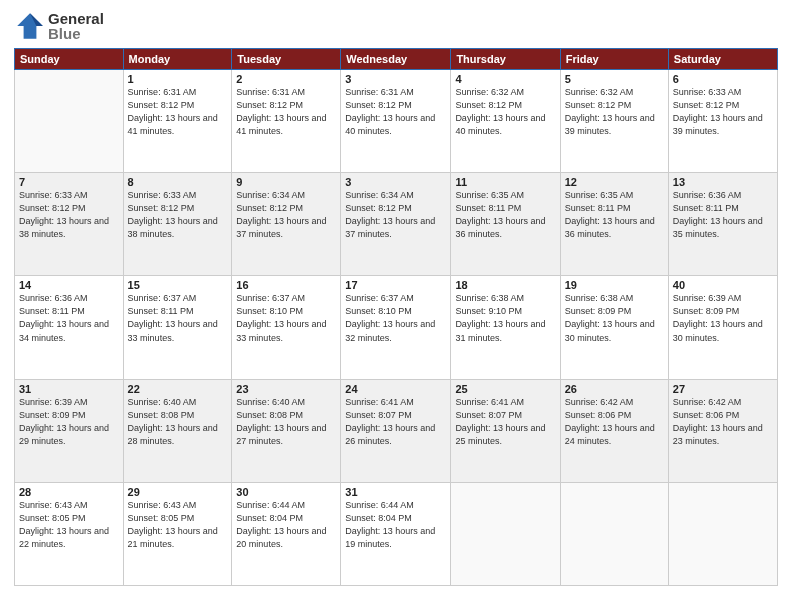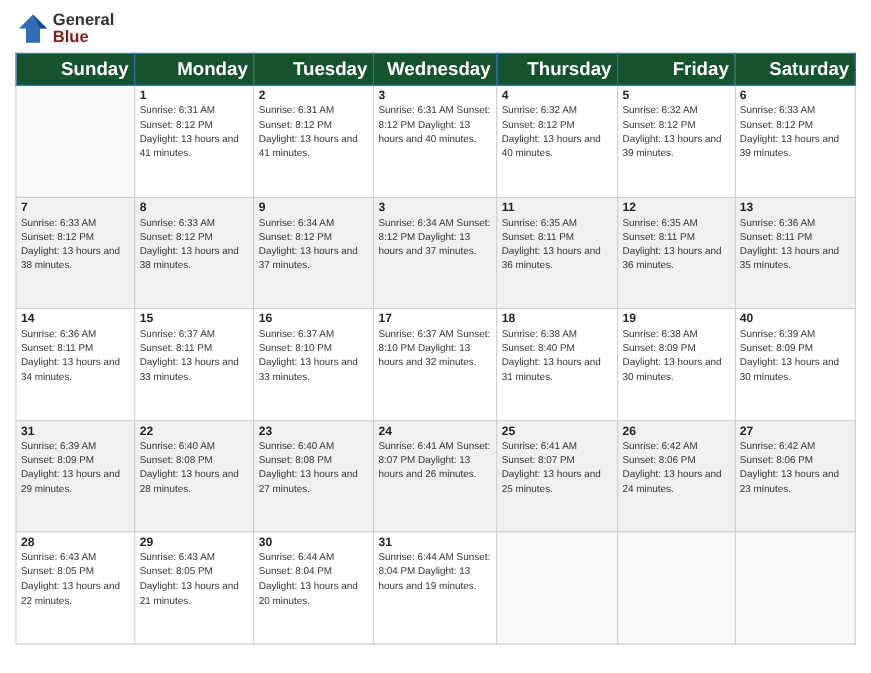--- a/index.html
+++ b/index.html
@@ -33,21 +33,21 @@
       line-height: 1;
     }
     .logo-general {
       font-size: 15px;
       font-weight: bold;
       color: #333;
     }
     .logo-blue {
       font-size: 15px;
       font-weight: bold;
-      color: #7f1d1d;
+      color: #737373;
     }
     .logo-icon {
       width: 32px;
       height: 32px;
       margin-right: 2px;
     }
     .title-block {
       text-align: right;
     }
     .month-title {
@@ -59,25 +59,25 @@
     .location {
       font-size: 13px;
       color: #333;
     }
     .calendar {
       width: 100%;
       border-collapse: collapse;
       flex: 1;
     }
     .calendar th {
-      background-color: #14532d;
+      background-color: #7f1d1d;
       color: #fff;
-      font-size: 17px;
-      font-weight: bold;
-      text-align: right;
+      font-size: 11px;
+      font-weight: bold;
+      text-align: left;
       padding: 4px 5px;
       border: 1px solid #2e6db4;
     }
     .calendar td {
       vertical-align: top;
       border: 1px solid #ccc;
       padding: 3px 4px;
       width: 113px;
       font-size: 9.2px;
       color: #333;
@@ -256,21 +256,21 @@
           <td>
             <span class="day-num">17</span>
             <div class="day-info">Sunrise: 6:37 AM
 Sunset: 8:10 PM
 Daylight: 13 hours
 and 32 minutes.</div>
           </td>
           <td>
             <span class="day-num">18</span>
             <div class="day-info">Sunrise: 6:38 AM
-Sunset: 8:40 PM
+Sunset: 9:10 PM
 Daylight: 13 hours
 and 31 minutes.</div>
           </td>
           <td>
             <span class="day-num">19</span>
             <div class="day-info">Sunrise: 6:38 AM
 Sunset: 8:09 PM
 Daylight: 13 hours
 and 30 minutes.</div>
           </td>

